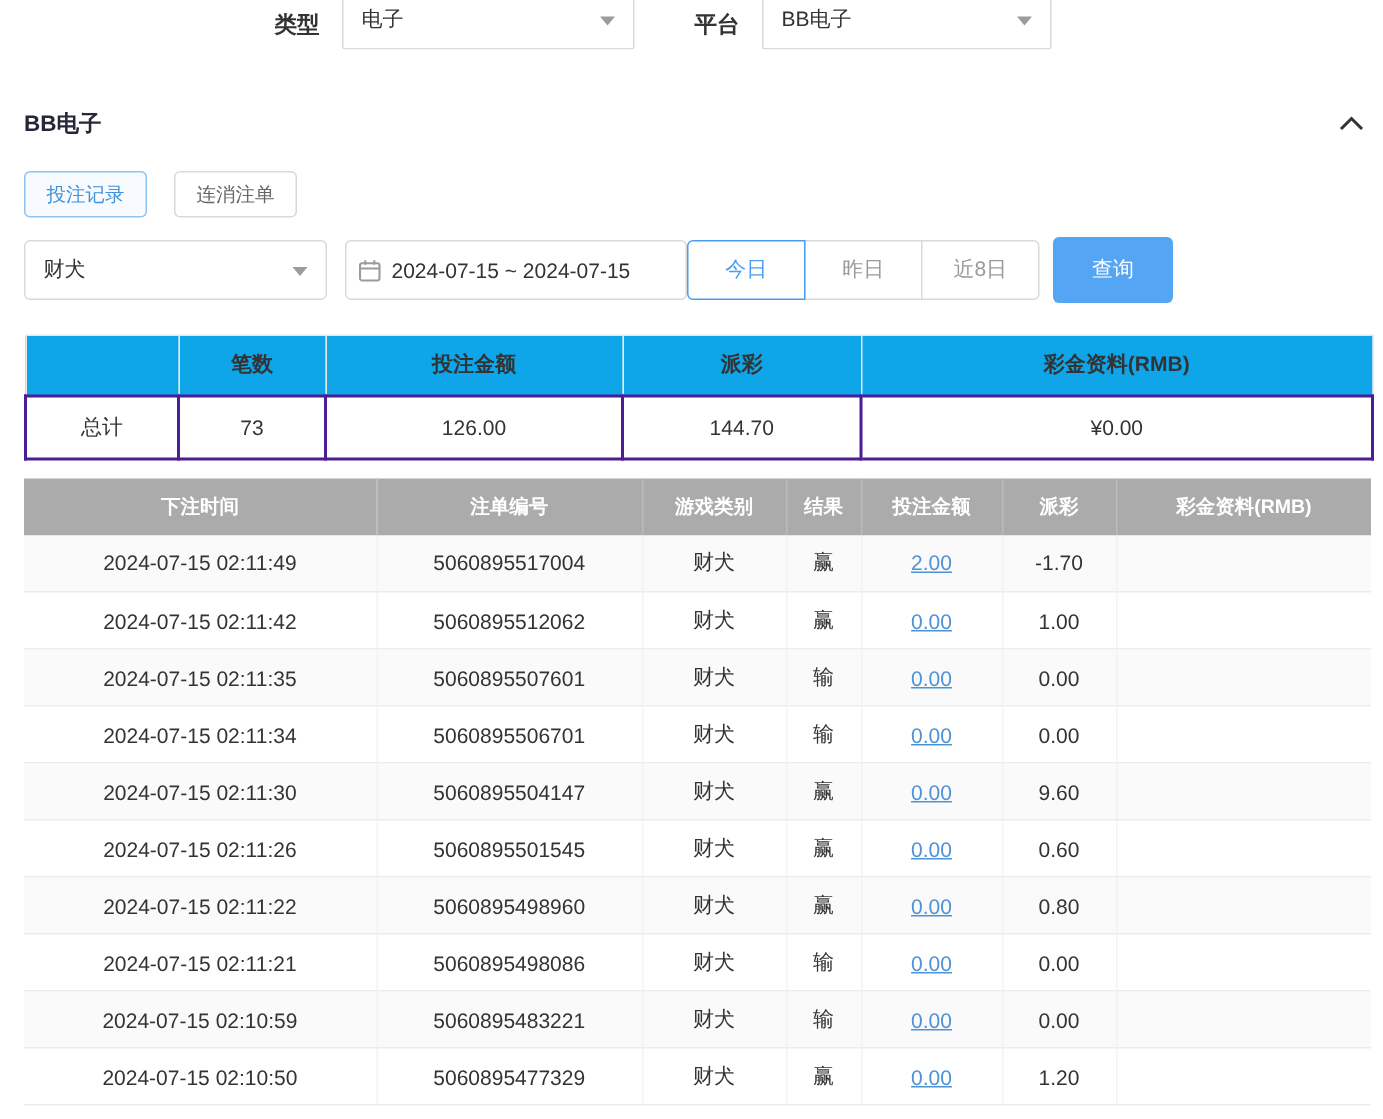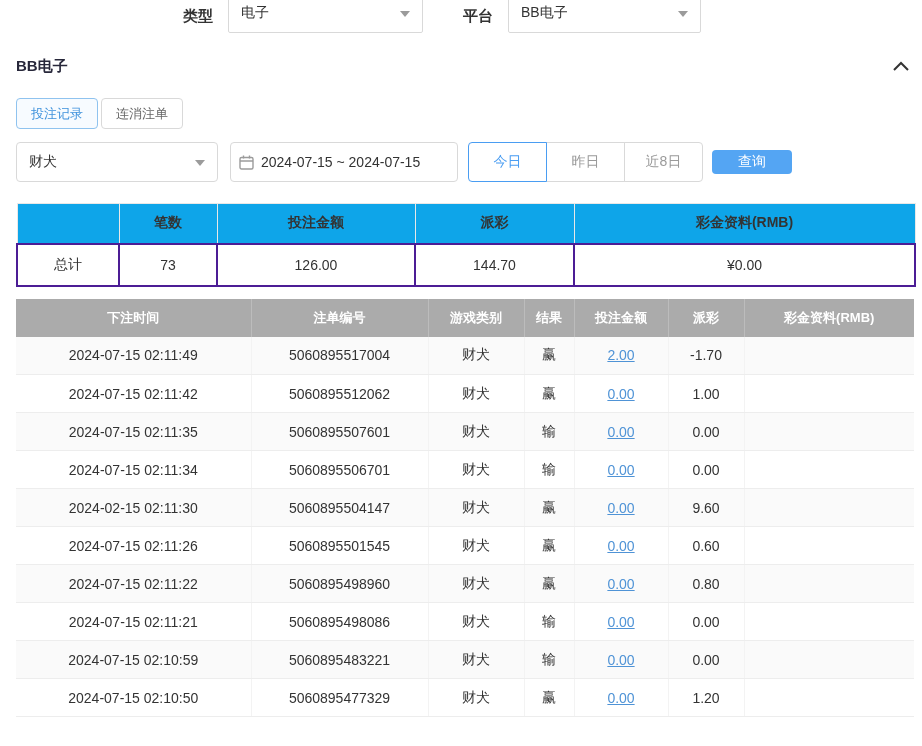--- a/index.html
+++ b/index.html
@@ -4,21 +4,21 @@
 <style>
   * { box-sizing: border-box; }
   html,body { margin:0; padding:0; }
   body {
     width:922px; height:746px; overflow:hidden;
     background:#fff; color:#333;
     font-family:"Liberation Sans","DejaVu Sans",sans-serif;
     font-size:14px;
   }
   
-  .top-row { display:flex; align-items:flex-start; height:33px; overflow:hidden; margin-bottom:24px; }
+  .top-row { display:flex; align-items:flex-start; height:33px; overflow:hidden; margin-bottom:40px; }
   .top-label { font-weight:bold; font-size:15px; color:#333; margin-top:7px; white-space:nowrap; }
   .label-type { margin-left:183px; }
   .label-platform { margin-left:40px; }
   .select-box {
     position:relative; display:flex; align-items:center;
     border:1px solid #d9d9d9; border-radius:2px;
     height:40px; margin-top:-7px; padding:0 28px 0 12px;
     background:#fff; cursor:pointer;
   }
   .top-row .select-box { margin-left:15px; }
@@ -34,47 +34,47 @@
   .section-title {
     display:flex; justify-content:space-between; align-items:center;
     padding:0 12px 0 16px; margin-bottom:22px;
   }
   .section-title .title-text { font-size:15px; font-weight:bold; color:#27273a; }
   .collapse-icon { cursor:pointer; display:flex; align-items:center; }
   
   .tabs { padding-left:16px; margin-bottom:13px; display:flex; }
   .tab {
     display:inline-flex; align-items:center; justify-content:center;
-    height:31px; padding:0 14px; margin-right:3px;
+    height:31px; padding:0 14px; margin-right:18px;
     border:1px solid #d9d9d9; border-radius:4px;
     font-size:13px; color:#666; background:#fff; cursor:pointer; white-space:nowrap;
   }
   .tab.active { color:#3f92dc; border-color:#8fc3ef; background:#f7fbff; }
   
   .filter-bar { display:flex; align-items:center; padding-left:16px; margin-bottom:21px; }
   .game-select { width:202px; margin-top:0; border-radius:4px; }
   .date-input {
     display:flex; align-items:center;
     width:228px; height:40px; margin-left:12px; padding:0 8px;
     border:1px solid #d9d9d9; border-radius:4px; background:#fff;
     font-size:14px; color:#333; cursor:pointer; white-space:nowrap; overflow:hidden;
   }
   .cal-icon { margin-right:7px; display:flex; align-items:center; flex:none; }
-  .quick-group { display:flex; margin-left:10px; }
+  .quick-group { display:flex; }
   .quick-btn {
     width:79px; height:40px; margin-left:-1px;
     display:flex; align-items:center; justify-content:center;
     border:1px solid #d9d9d9; background:#fff;
     font-size:14px; color:#9a9a9a; cursor:pointer;
   }
   .quick-btn:first-child { margin-left:0; border-radius:4px 0 0 4px; }
   .quick-btn:last-child { border-radius:0 4px 4px 0; }
   .quick-btn.active { color:#4a9df2; border-color:#4a9df2; position:relative; z-index:1; }
   .search-btn {
-    width:80px; height:24px; margin-left:9px;
+    width:80px; height:44px; margin-left:9px;
     background:#54a5f3; color:#fff; border:none; border-radius:4px;
     font-size:14px; cursor:pointer;
   }
   
   table { border-collapse:collapse; table-layout:fixed; }
   .summary-table { width:898px; margin:0 8px 12px 16px; font-size:14px; }
   .summary-table th {
     background:#0ea5e9; height:40px; font-weight:bold; color:#333;
     border:1px solid #e8e8e8; text-align:center;
   }
@@ -241,21 +241,21 @@
       <tr>
     <td>2024-07-15 02:11:34</td>
     <td>5060895506701</td>
     <td>财犬</td>
     <td>输</td>
     <td><span class="bet-link">0.00</span></td>
     <td>0.00</td>
     <td></td>
   </tr>
       <tr>
-    <td>2024-02-15 02:11:30</td>
+    <td>2024-07-15 02:11:30</td>
     <td>5060895504147</td>
     <td>财犬</td>
     <td>赢</td>
     <td><span class="bet-link">0.00</span></td>
     <td>9.60</td>
     <td></td>
   </tr>
       <tr>
     <td>2024-07-15 02:11:26</td>
     <td>5060895501545</td>

